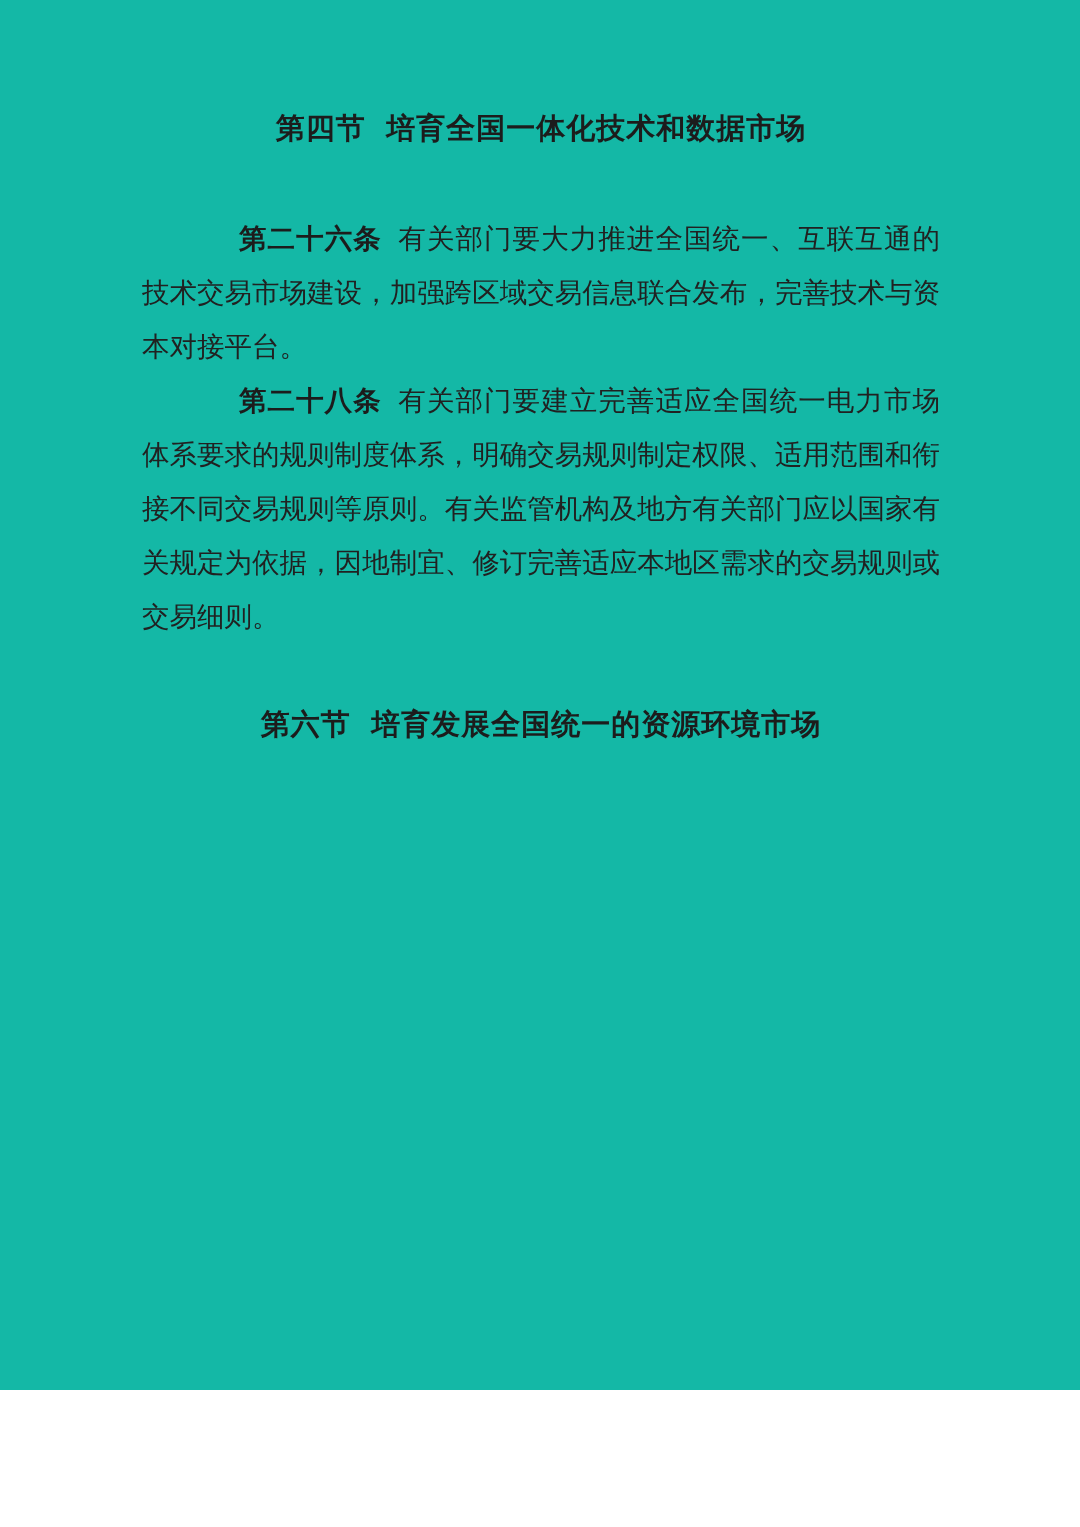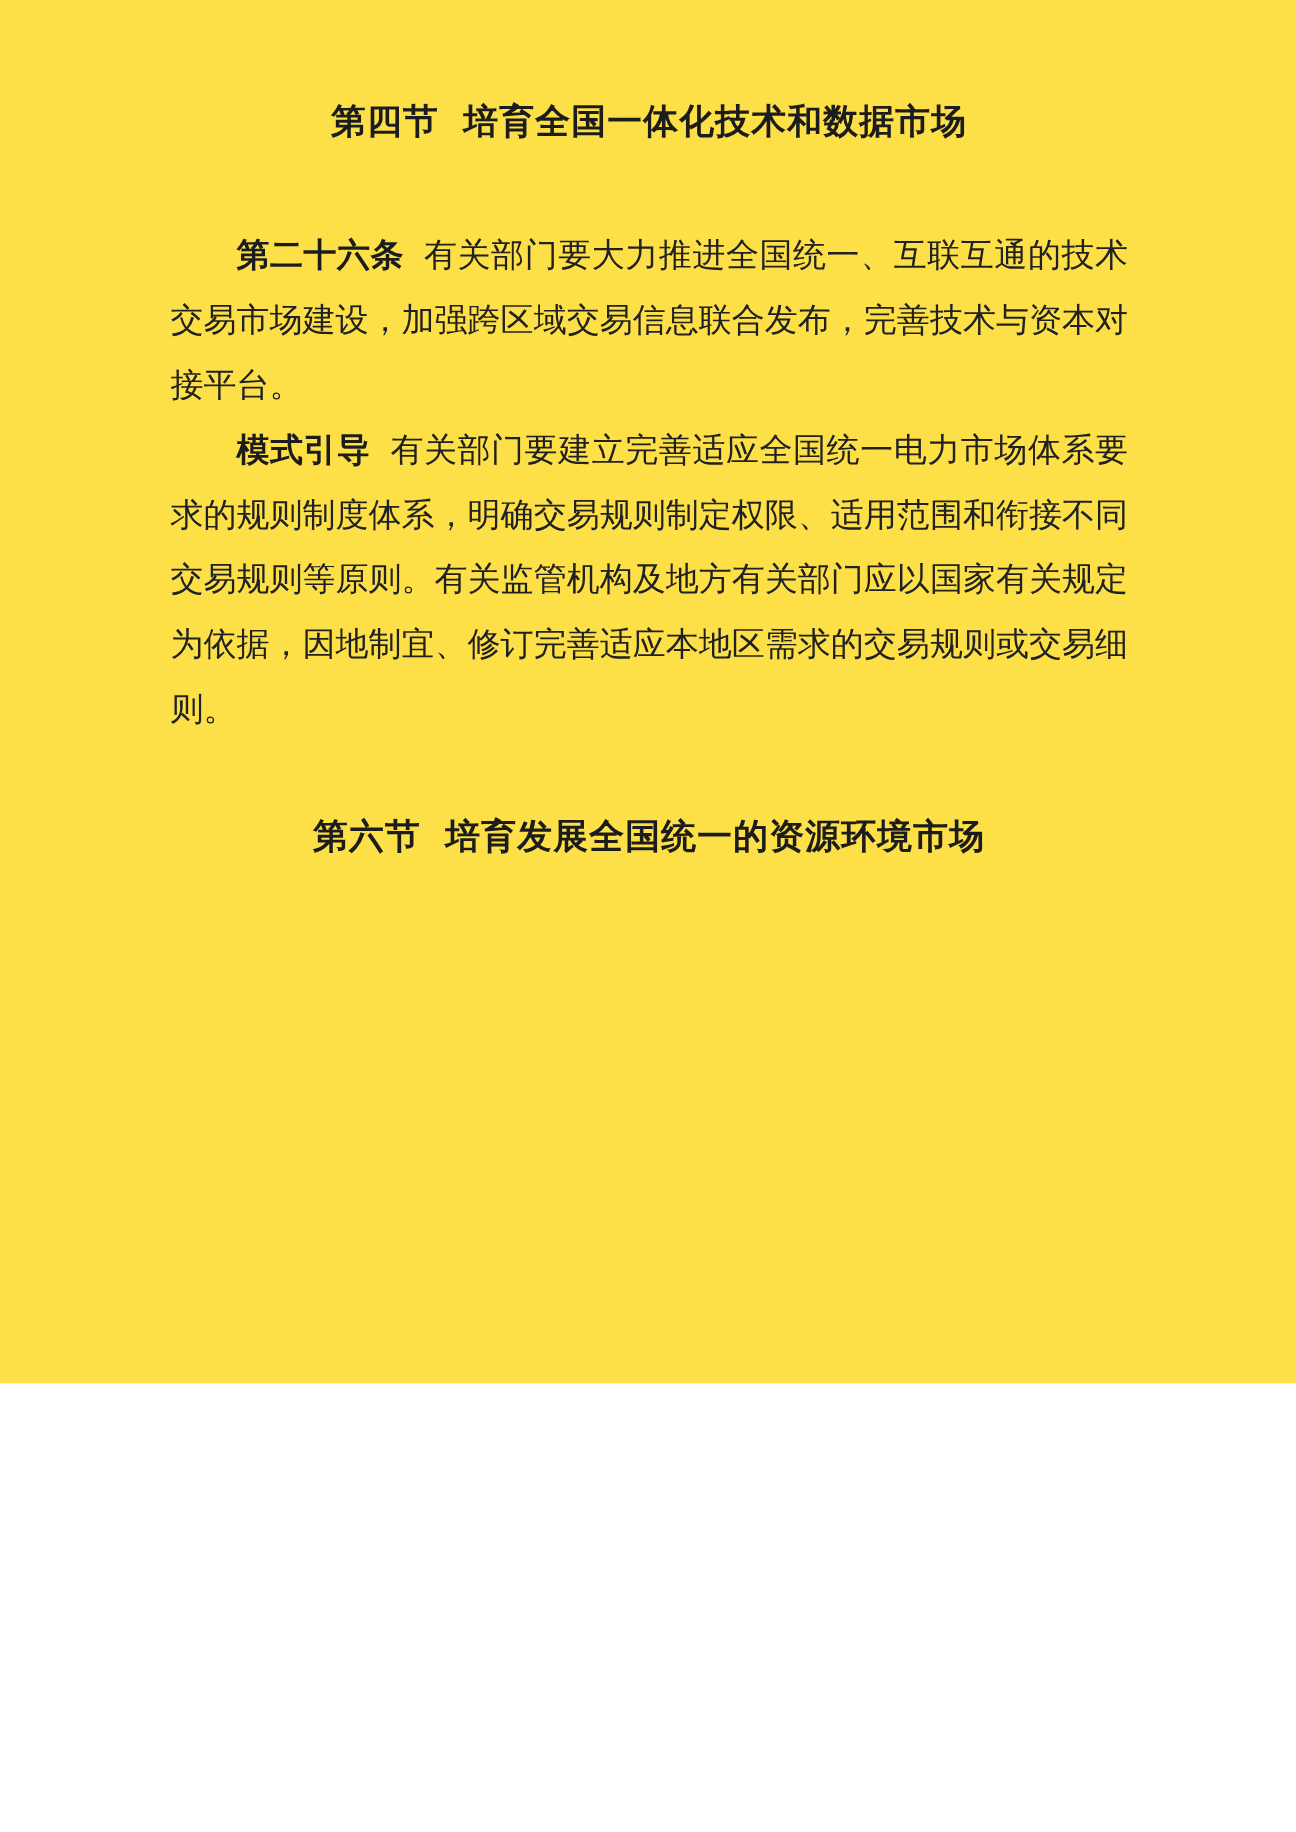--- a/index.html
+++ b/index.html
@@ -3,25 +3,25 @@
 <meta charset="utf-8">
 <style>
   html, body {
     margin: 0;
     padding: 0;
     background: #ffffff;
   }
   .page {
     position: relative;
     width: 1080px;
-    height: 1153px;
-    background: #fde047;
+    height: 1390px;
+    background: #14b8a6;
     overflow: hidden;
     box-sizing: border-box;
-    padding-top: 84px;
+    padding-top: 110px;
   }
   .content {
     width: 798px;
     margin-left: 142px;
   }
   .section-heading {
     margin: 62px 0 66px 0;
     font-family: "Liberation Sans", "DejaVu Sans", sans-serif;
     font-weight: 700;
     font-size: 29px;
@@ -44,40 +44,41 @@
     color: #212121;
     text-indent: 2em;
     text-align: justify;
     text-justify: inter-ideograph;
   }
   .art-num {
     font-family: "Liberation Sans", "DejaVu Sans", sans-serif;
     font-weight: 700;
     color: #1c1c1c;
     margin-right: 0.6em;
+    margin-left: 42px;
   }
 </style>
 </head>
 <body>
 
 <div class="page">
   <main class="content">
 
     <h2 class="section-heading first">
       <span class="sec-num">第四节</span><span>培育全国一体化技术和数据市场</span>
     </h2>
 
     <p class="article">
       <strong class="art-num">第二十六条</strong><span>有关部门要大力推进全国统一、互联互通的技术交易市场建设，加强跨区域交易信息联合发布，完善技术与资本对接平台。</span>
     </p>
 
 
 
     <p class="article">
-      <strong class="art-num">模式引导</strong><span>有关部门要建立完善适应全国统一电力市场体系要求的规则制度体系，明确交易规则制定权限、适用范围和衔接不同交易规则等原则。有关监管机构及地方有关部门应以国家有关规定为依据，因地制宜、修订完善适应本地区需求的交易规则或交易细则。</span>
+      <strong class="art-num">第二十八条</strong><span>有关部门要建立完善适应全国统一电力市场体系要求的规则制度体系，明确交易规则制定权限、适用范围和衔接不同交易规则等原则。有关监管机构及地方有关部门应以国家有关规定为依据，因地制宜、修订完善适应本地区需求的交易规则或交易细则。</span>
     </p>
 
 
     <h2 class="section-heading">
       <span class="sec-num">第六节</span><span>培育发展全国统一的资源环境市场</span>
     </h2>
 
   </main>
 </div>
 

